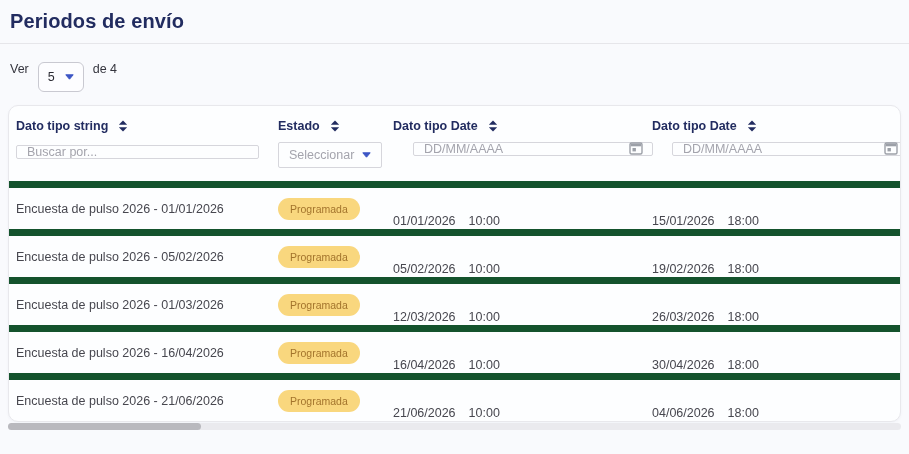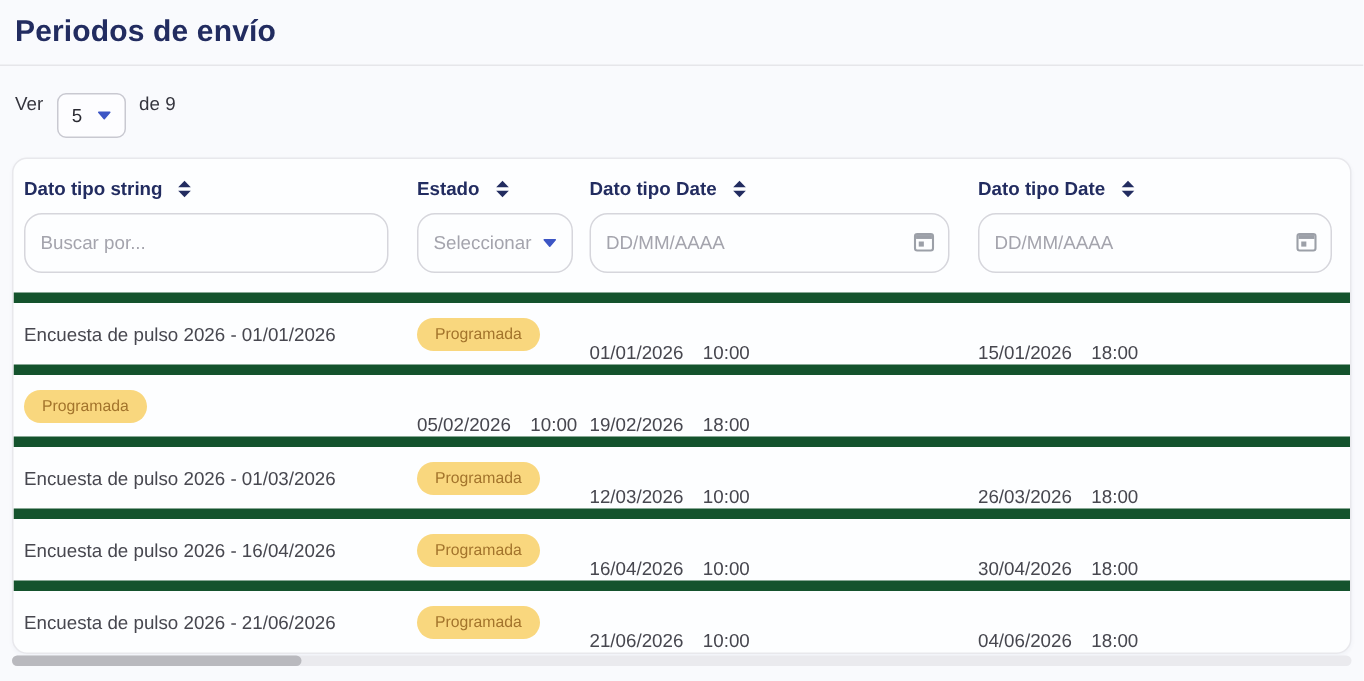--- a/index.html
+++ b/index.html
@@ -42,26 +42,26 @@
   }
   .grid{display:grid;grid-template-columns:262px 115px 259px 1fr;}
   .header-cell{
     padding:13px 10px 5px 7px;display:flex;align-items:center;gap:10px;
     color:var(--navy);font-weight:700;font-size:12.5px;cursor:pointer;
   }
   .filter-cell{padding:4px 12px 13px 7px;}
   .filter-cell.estado{padding-right:4px;}
 
   .text-input,.date-wrap,.select-box{
-    width:100%;height:40px;border:1px solid var(--input-border);
-    border-radius:12px;background:#FDFEFF;font-size:12.5px;
+    width:100%;height:14px;border:1px solid var(--input-border);
+    border-radius:2px;background:#FDFEFF;font-size:12.5px;
   }
   .text-input{padding:0 10px;color:#45454D;outline:none;font-family:inherit;}
   .text-input::placeholder{color:var(--placeholder);}
-  .date-wrap{display:flex;align-items:center;padding:0 8px 0 0;}
+  .date-wrap{display:flex;align-items:center;padding:0 8px 0 0;margin-left:20px;}
   .date-wrap input{
     flex:1;border:none;background:transparent;outline:none;height:100%;
     padding:0 10px;font-size:12.5px;font-family:inherit;color:#45454D;min-width:0;
   }
   .date-wrap input::placeholder{color:var(--placeholder);}
   .select-box{
     display:flex;align-items:center;justify-content:space-between;
     padding:12px 10px;color:var(--placeholder);cursor:pointer;
   }
 
@@ -93,21 +93,21 @@
 <div class="controls">
   <span>Ver</span>
   <div class="pagesize-box">
     <span>5</span>
     <span class="caret-icon">
       <svg width="9" height="6" viewBox="0 0 9 6">
           <path d="M0.8 0.8 H8.2 L4.5 5.2 Z" fill="#3D56C5" stroke="#3D56C5" stroke-width="1" stroke-linejoin="round"></path>
         </svg>
     </span>
   </div>
-  <span>de 9</span>
+  <span>de 4</span>
 </div>
 
 <div class="table-card">
 
   <div class="grid">
     <div class="header-cell">
       <span>Dato tipo string</span>
       <span class="sort-icon">
         <svg width="10" height="12" viewBox="0 0 10 12">
             <path d="M5 0.5 L9.2 4.8 H0.8 Z" fill="#222C60"></path>
@@ -189,20 +189,21 @@
       <span>01/01/2026</span>
       <span>10:00</span>
     </div>
     <div class="cell date-cell">
       <span>15/01/2026</span>
       <span>18:00</span>
     </div>
   </div>
 
   <div class="grid data-row">
+    <div class="cell">Encuesta de pulso 2026 - 05/02/2026</div>
     <div class="cell"><span class="status-badge">Programada</span></div>
     <div class="cell date-cell">
       <span>05/02/2026</span>
       <span>10:00</span>
     </div>
     <div class="cell date-cell">
       <span>19/02/2026</span>
       <span>18:00</span>
     </div>
   </div>

